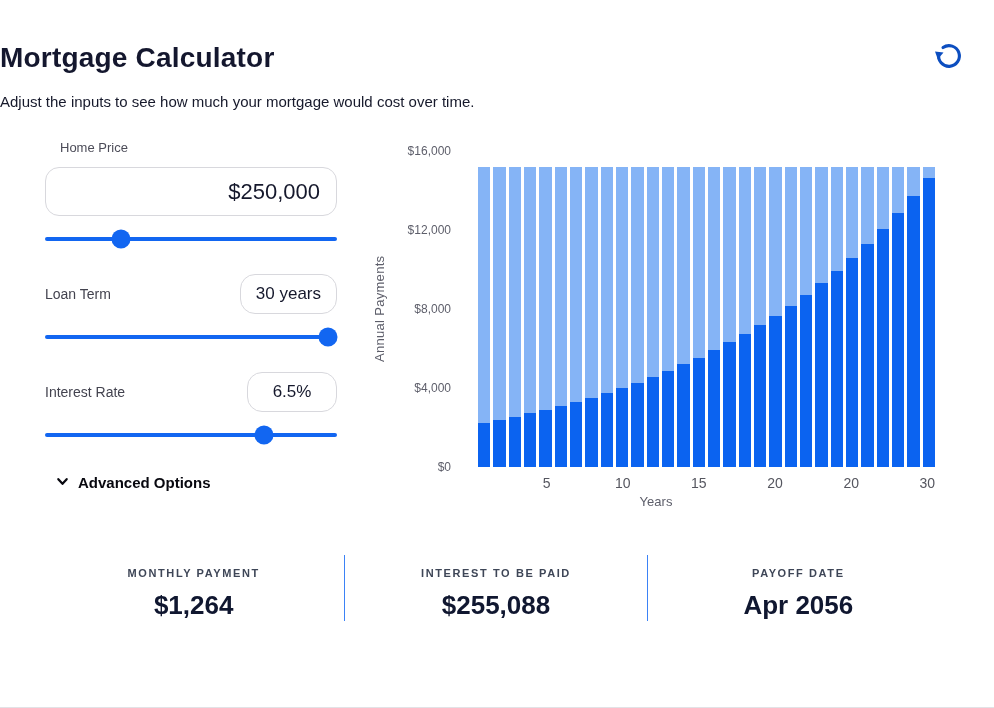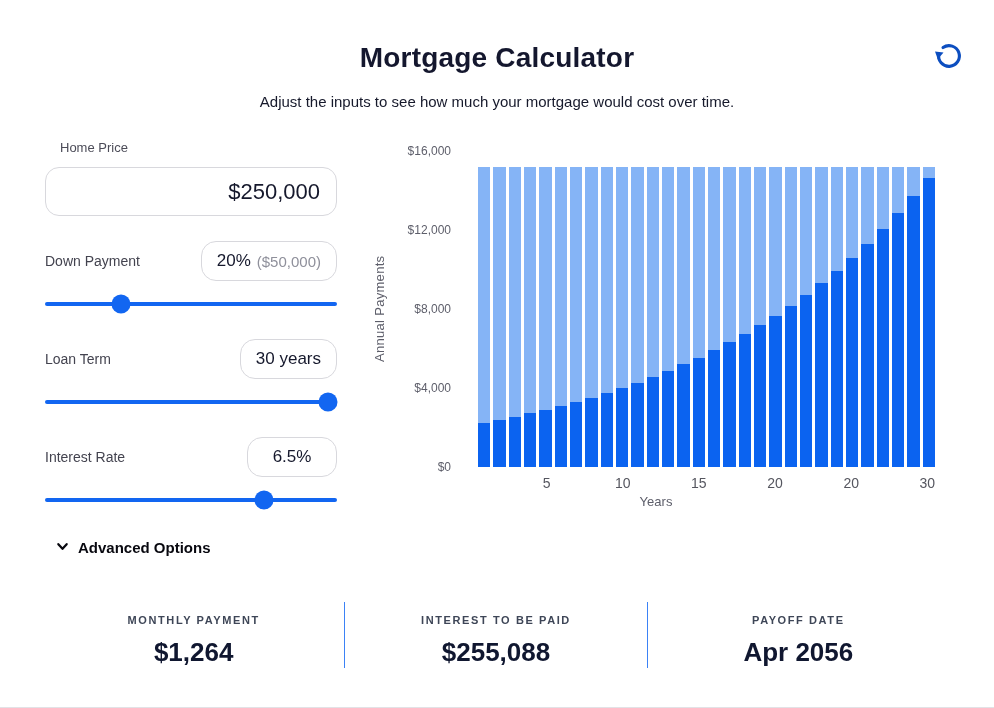--- a/index.html
+++ b/index.html
@@ -3,21 +3,21 @@
 <meta charset="utf-8">
 <style>
   * { margin:0; padding:0; box-sizing:border-box; }
   html,body { width:994px; height:708px; }
   body {
     font-family:"Liberation Sans", sans-serif;
     background:#ffffff;
     position:relative;
     overflow:hidden;
   }
-  .header { text-align:center; padding-top:42px; }
+  .header { text-align:left; padding-top:42px; }
   .title { font-size:28px; font-weight:700; color:#14172e; letter-spacing:.2px; }
   .subtitle { margin-top:19px; font-size:15px; color:#16192b; }
   .reset-btn {
     position:absolute; top:40px; right:28px; width:34px; height:34px;
     background:none; border:none; cursor:pointer; display:flex; align-items:center; justify-content:center;
   }
   .content { display:flex; align-items:flex-start; margin-top:30px; padding-left:45px; }
 
   
   .controls { width:292px; flex:none; }
@@ -95,27 +95,20 @@
 
 <div class="content">
 
   <div class="controls">
 
     <div>
       <div class="field-label">Home Price</div>
       <input class="price-input" readonly="" value="$250,000" style="">
     </div>
 
-    <div class="control-row">
-      <span class="row-label">Down Payment</span>
-      <span class="pill">
-        <span>20%</span>
-        <span class="secondary">($50,000)</span>
-      </span>
-    </div>
     <div class="slider" style="--pct: 26%;">
       <div class="track"></div>
       <div class="thumb"></div>
     </div>
 
     <div class="control-row">
       <span class="row-label">Loan Term</span>
       <span class="pill narrow">
         <span>30 years</span>
       </span>

